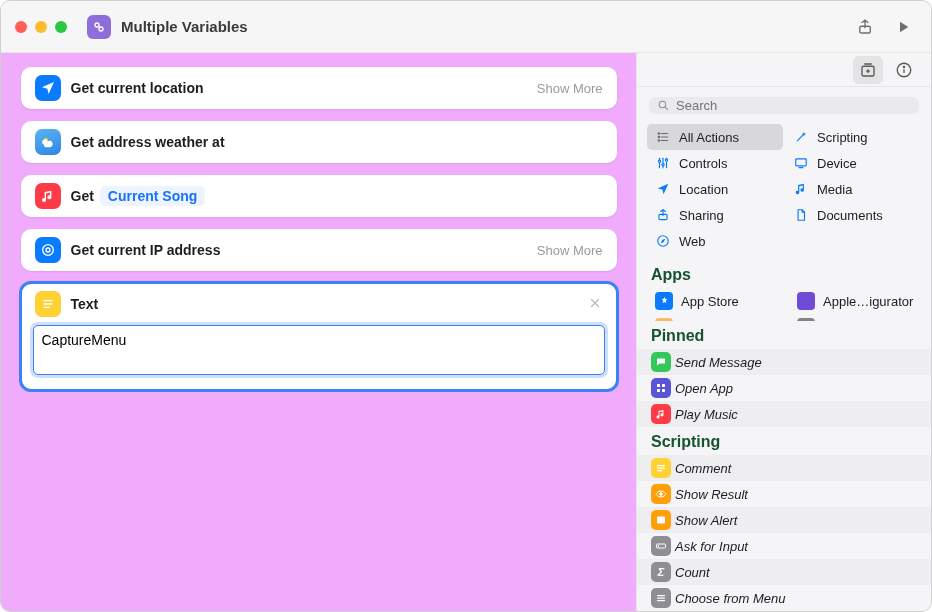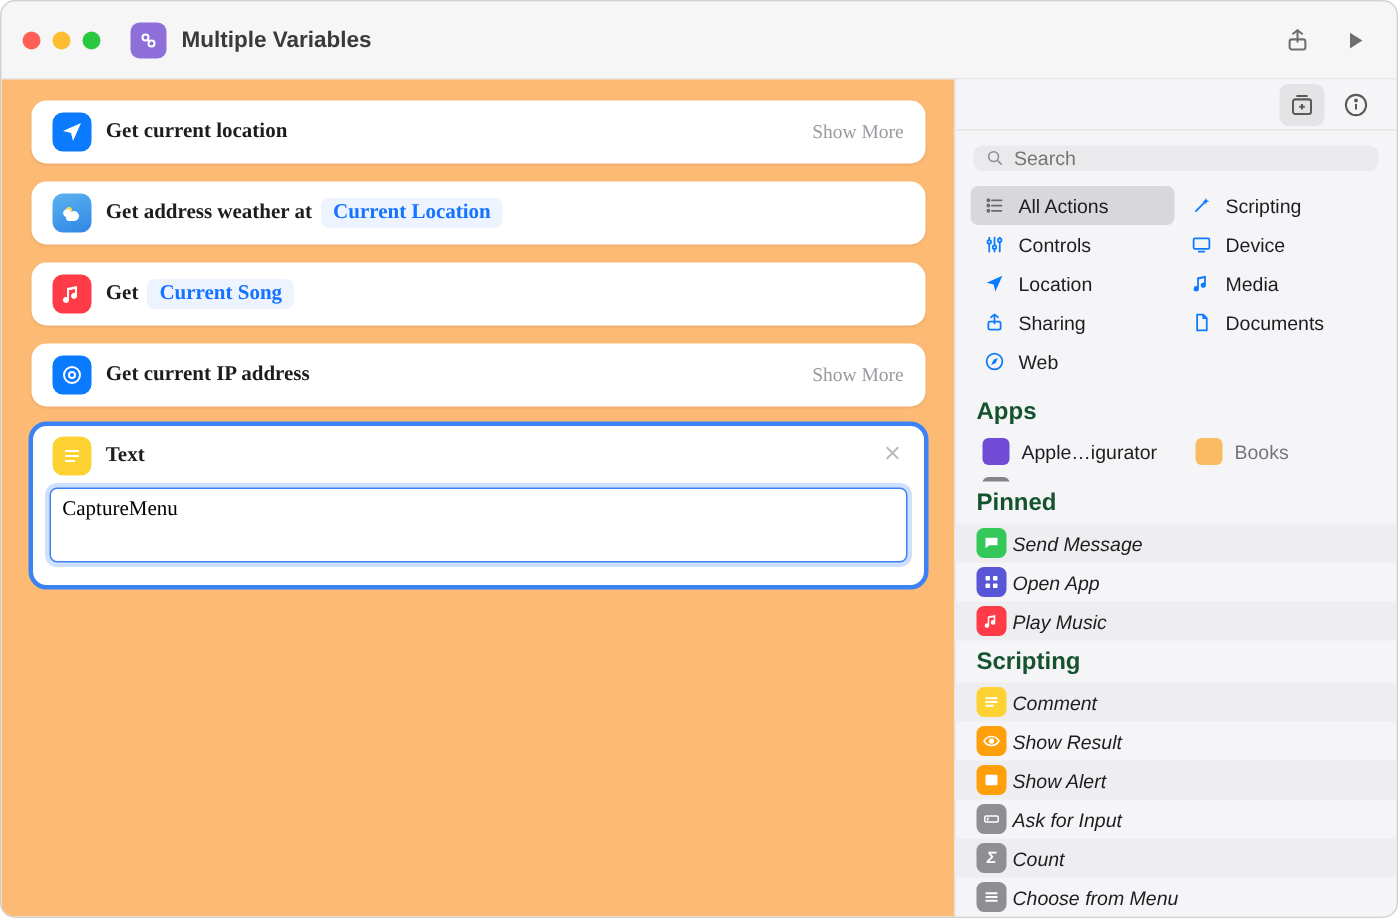--- a/index.html
+++ b/index.html
@@ -45,25 +45,24 @@
   .title-spacer { flex: 1; }
   .tb-btn {
     width: 28px; height: 28px; display: flex; align-items: center; justify-content: center;
     color: #6e6e6e; margin-left: 10px; border-radius: 5px;
   }
   .tb-btn svg { width: 18px; height: 18px; }
 
   .content { flex: 1; display: flex; min-height: 0; }
   .flow {
     flex: 1;
-    background: #fdba74;
+    background: #f0abfc;
     padding: 14px 10px;
     overflow: auto;
     border-right: 1px solid #e5e5e5;
-    font-family: Liberation Serif, serif;
   }
   .action {
     background: #fff;
     border-radius: 10px;
     margin: 0 auto 12px auto;
     width: 596px;
     box-shadow: 0 1px 2px rgba(0,0,0,0.08);
   }
   .action-head {
     height: 42px;
@@ -237,21 +236,20 @@
       <div class="action">
         <div class="action-head">
           <div class="aicon ic-weather">
             <svg viewBox="0 0 24 24" fill="currentColor">
                 <circle cx="9" cy="9" r="3" fill="#ffd94a"></circle>
                 <path d="M6 16a4 4 0 1 1 5-5 5 5 0 1 1 3 9H8a4 4 0 0 1-2-4z" fill="#fff"></path>
               </svg>
           </div>
           <div class="action-title">
             <span>Get address weather at</span>
-            <span class="token">Current Location</span>
           </div>
         </div>
       </div>
 
       <div class="action">
         <div class="action-head">
           <div class="aicon ic-music">
             <svg viewBox="0 0 24 24" fill="currentColor">
                 <path d="M9 18a3 3 0 1 1-2-2.83V6l10-2v9.17A3 3 0 1 1 15 11V7L9 8.2V18z"></path>
               </svg>
@@ -414,20 +412,28 @@
                 <path d="M8 16l3-6 5-2-3 6z" fill="currentColor" stroke="none"></path>
               </svg>
             </span>
             <span>Web</span>
           </div>
       </div>
 
       <div class="section-label">Apps</div>
       <div class="apps-row" style="height:48px; overflow:hidden">
         <div class="app-item">
+            <span class="app-chip" style="background:#0a7aff">
+              <svg width="11" height="11" viewBox="0 0 24 24" fill="#fff">
+                <path d="M12 2l2 4 4 1-3 3 1 5-4-2-4 2 1-5-3-3 4-1z"></path>
+              </svg>
+            </span>
+            <span>App Store</span>
+          </div>
+        <div class="app-item">
             <span class="app-chip" style="background:#6f4bd6"></span>
             <span>Apple…igurator</span>
           </div>
         <div class="app-item" style="opacity:.6">
             <span class="app-chip" style="background:#ff9500"></span>
             <span>Books</span>
           </div>
         <div class="app-item" style="opacity:.6">
             <span class="app-chip" style="background:#3a3a3c"></span>
             <span>Calculator</span>

